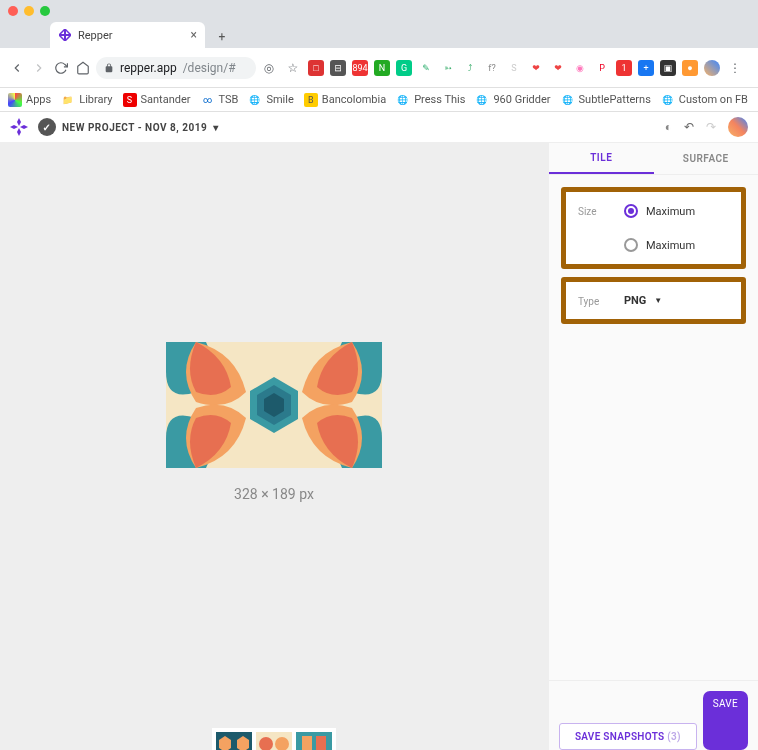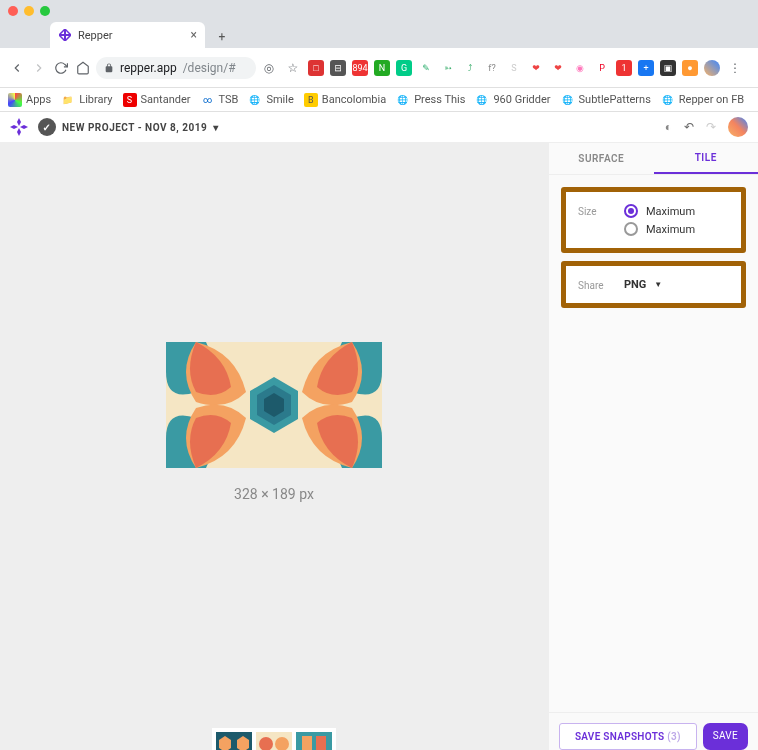--- a/index.html
+++ b/index.html
@@ -48,28 +48,28 @@
   .thumb { width:36px; height:24px; }
   
   .panel { width:210px; background:#fafafa; border-left:1px solid #eee; display:flex; flex-direction:column;}
   .panel-tabs { display:flex; height:32px; border-bottom:1px solid #eee;}
   .ptab { flex:1; display:flex; align-items:center; justify-content:center; font-size:10px; font-weight:600; letter-spacing:.5px; color:#888;}
   .ptab.active { color:#6b2fd9; border-bottom:2px solid #6b2fd9;}
   .panel-body { padding:12px; flex:1;}
   .card { background:#fff; border:5px solid #a16207; border-radius:3px; padding:12px; margin-bottom:8px;}
   .row { display:flex; align-items:flex-start; gap:16px;}
   .rlabel { font-size:10px; color:#999; width:30px; padding-top:2px;}
-  .ropts { display:flex; flex-direction:column; gap:4px;}
+  .ropts { display:flex; flex-direction:column; gap:20px;}
   .radio { display:flex; align-items:center; gap:8px; font-size:11px; color:#333;}
   .rcirc { width:14px;height:14px;border:2px solid #999;border-radius:50%; display:flex; align-items:center; justify-content:center;}
   .rcirc.on { border-color:#6b2fd9;}
   .rcirc.on::after { content:''; width:6px;height:6px;background:#6b2fd9;border-radius:50%;}
   .type-val { font-size:11px; font-weight:700; display:flex; align-items:center; gap:8px;}
   .panel-footer { padding:10px; display:flex; gap:6px; border-top:1px solid #eee;}
-  .btn-outline { flex:1; border:1px solid #c8b3ef; color:#6b2fd9; background:#fff; border-radius:3px; font-size:10px; font-weight:600; padding:7px 4px; text-align:center; letter-spacing:.3px;}
+  .btn-outline { flex:1; border:1px solid #c8b3ef; color:#6b2fd9; background:#fff; border-radius:3px; font-size:10px; font-weight:600; padding:7px 4px; text-align:center; letter-spacing:.3px;margin-top:32px;}
   .btn-outline .cnt { color:#bda8e8;}
   .btn-fill { background:#6b2fd9; color:#fff; border-radius:7px; font-size:10px; font-weight:400; padding:7px 10px; letter-spacing:.3px;}
   svg { display:block; }
 </style>
 </head>
 <body>
 
 <div class="browser-chrome">
   <div class="titlebar">
     <div class="traffic">
@@ -184,21 +184,21 @@
     <div class="bk">
         <span class="bi">🌐</span>
         <span>960 Gridder</span>
       </div>
     <div class="bk">
         <span class="bi">🌐</span>
         <span>SubtlePatterns</span>
       </div>
     <div class="bk">
         <span class="bi">🌐</span>
-        <span>Repper on FB</span>
+        <span>Custom on FB</span>
       </div>
     <span style="flex:1"></span>
     <span>»</span>
 
   </div>
 </div>
 
 <div class="app-header">
   <div class="app-logo">
     <svg width="18" height="18" viewBox="0 0 18 18">
@@ -269,42 +269,42 @@
             <rect width="36" height="24" fill="#3a9aa3"></rect>
             <rect x="6" y="4" width="10" height="16" fill="#f4a261"></rect>
             <rect x="20" y="4" width="10" height="16" fill="#e76f51"></rect>
           </svg>
         </div>
     </div>
   </div>
 
   <div class="panel">
     <div class="panel-tabs">
+      <div class="ptab active">TILE</div>
       <div class="ptab">SURFACE</div>
-      <div class="ptab active">TILE</div>
     </div>
     <div class="panel-body">
       <div class="card">
         <div class="row">
           <div class="rlabel">Size</div>
           <div class="ropts">
             <label class="radio">
               <span class="rcirc on"></span>
               <span>Maximum</span>
             </label>
             <label class="radio">
               <span class="rcirc"></span>
               <span>Maximum</span>
             </label>
           </div>
         </div>
       </div>
       <div class="card">
         <div class="row" style="align-items:center">
-          <div class="rlabel">Share</div>
+          <div class="rlabel">Type</div>
           <div class="type-val">
             <span>PNG</span>
             <span style="font-size:8px">▼</span>
           </div>
         </div>
       </div>
     </div>
     <div class="panel-footer">
       <div class="btn-outline">
         <span>SAVE SNAPSHOTS</span>

